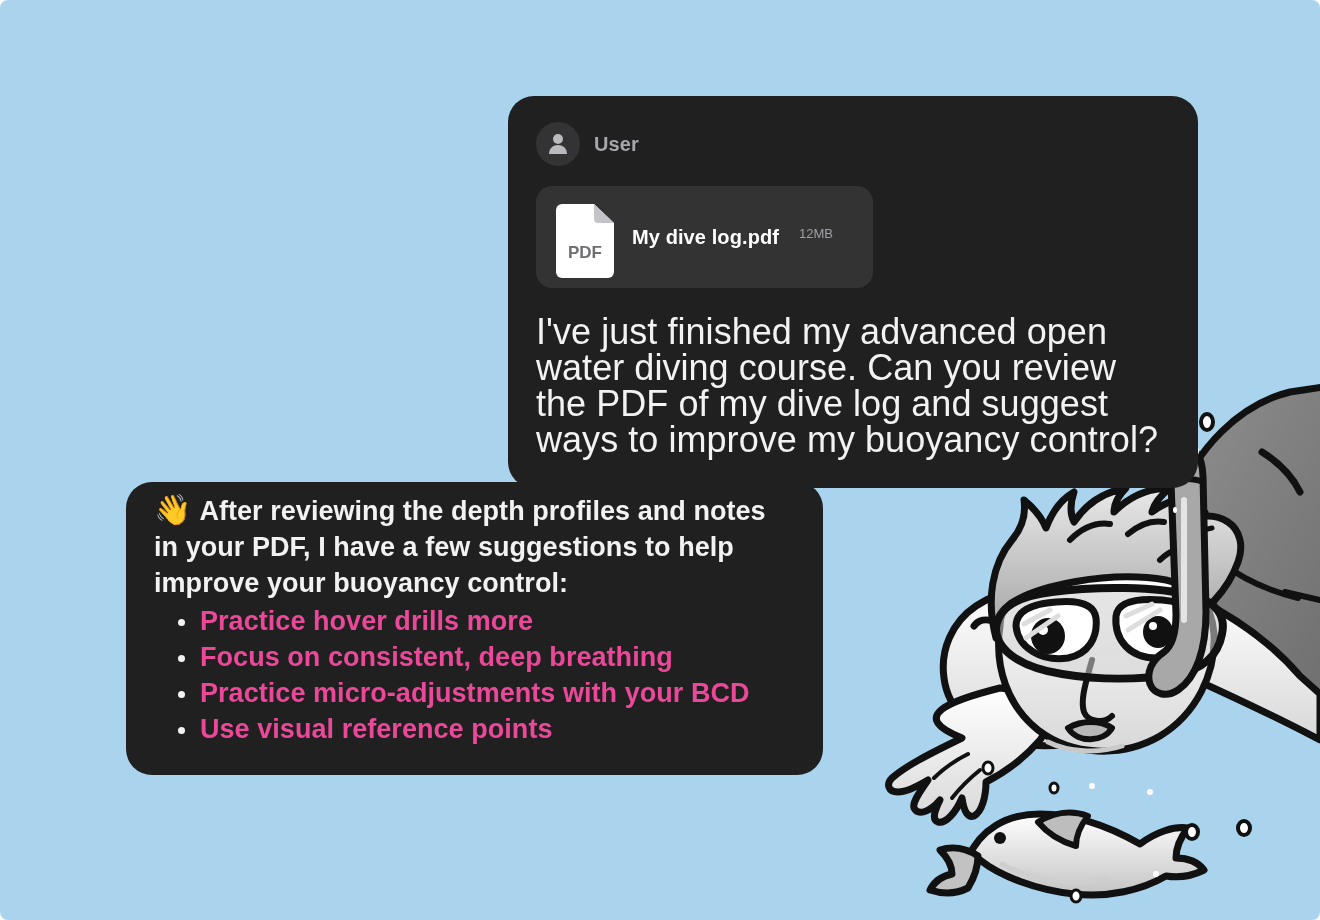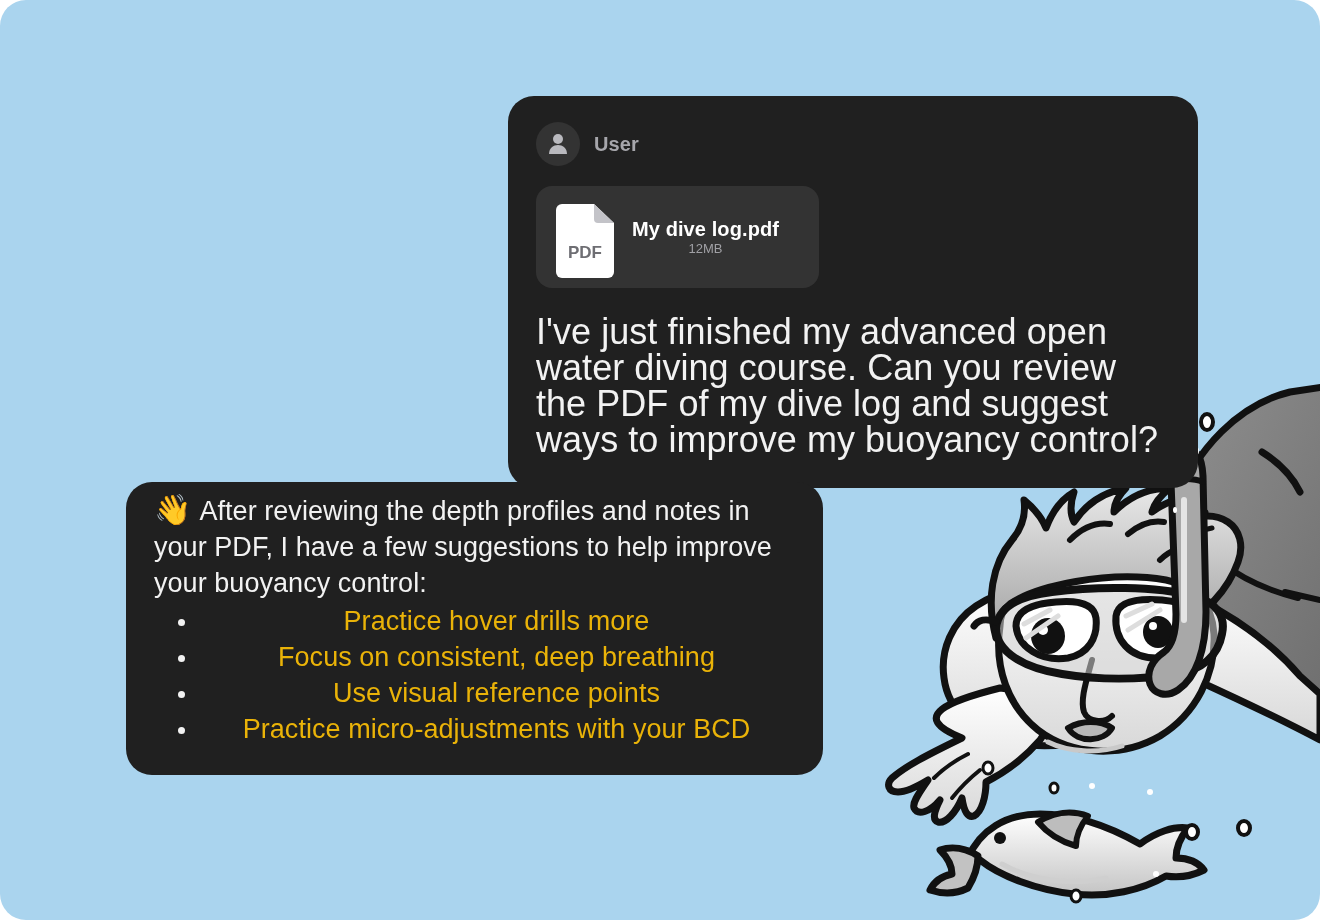--- a/index.html
+++ b/index.html
@@ -12,21 +12,21 @@
     height: 920px;
     overflow: hidden;
     font-family: "Liberation Sans", sans-serif;
   }
 
   #canvas {
     position: relative;
     width: 1320px;
     height: 920px;
     background: #aad4ee;
-    border-radius: 26px;
+    border-radius: 8px;
     overflow: hidden;
   }
 
   
   #illustration {
     position: absolute;
     inset: 0;
     z-index: 1;
     pointer-events: none;
   }
@@ -50,20 +50,21 @@
     top: 96px;
     width: 690px;
     padding: 26px 28px 30px 28px;
   }
 
   #assistant-bubble {
     left: 126px;
     top: 482px;
     width: 697px;
     padding: 11px 30px 28px 28px;
+    font-weight: bold;
   }
 
   
   .user-header {
     display: flex;
     align-items: center;
     gap: 14px;
     margin-bottom: 20px;
   }
   .avatar {
@@ -96,22 +97,22 @@
   }
   .pdf-icon {
     width: 58px;
     height: 66px;
     flex: none;
     position: relative;
   }
   .pdf-icon svg { display: block; }
   .attachment-meta {
     display: flex;
-    flex-direction: column;
-    gap: 0;
+    flex-direction: row;
+    gap: 20px;
     text-align: center;
   }
   .attachment-name {
     font-size: 20px;
     font-weight: bold;
     color: #ffffff;
     letter-spacing: 0.1px;
   }
   .attachment-size {
     font-size: 13px;
@@ -141,23 +142,22 @@
   }
   .bullets {
     margin: 2px 0 0 0;
     padding-left: 46px;
     list-style: none;
   }
   .bullets li {
     position: relative;
     font-size: 27px;
     line-height: 36px;
-    color: #eab308;
+    color: #ec4899;
     letter-spacing: 0.05px;
-    text-align: center;
   }
   .bullets li::before {
     content: "";
     position: absolute;
     left: -22px;
     top: 16px;
     width: 7px;
     height: 7px;
     background: #f2f2f2;
     border-radius: 50%;
@@ -406,18 +406,18 @@
     <div class="msg-text">I've just finished my advanced open water diving course. Can you review the PDF of my dive log and suggest ways to improve my buoyancy control?</div>
   </div>
 
   <div class="bubble" id="assistant-bubble">
     <p class="assistant-intro">
       <span class="wave-emoji">👋</span><span>After reviewing the depth profiles and notes in your PDF, I have a few suggestions to help improve your buoyancy control:</span>
     </p>
     <ul class="bullets">
       <li>Practice hover drills more</li>
       <li>Focus on consistent, deep breathing</li>
+      <li>Practice micro-adjustments with your BCD</li>
       <li>Use visual reference points</li>
-      <li>Practice micro-adjustments with your BCD</li>
     </ul>
   </div>
 
 </div>
 
 </body></html>

